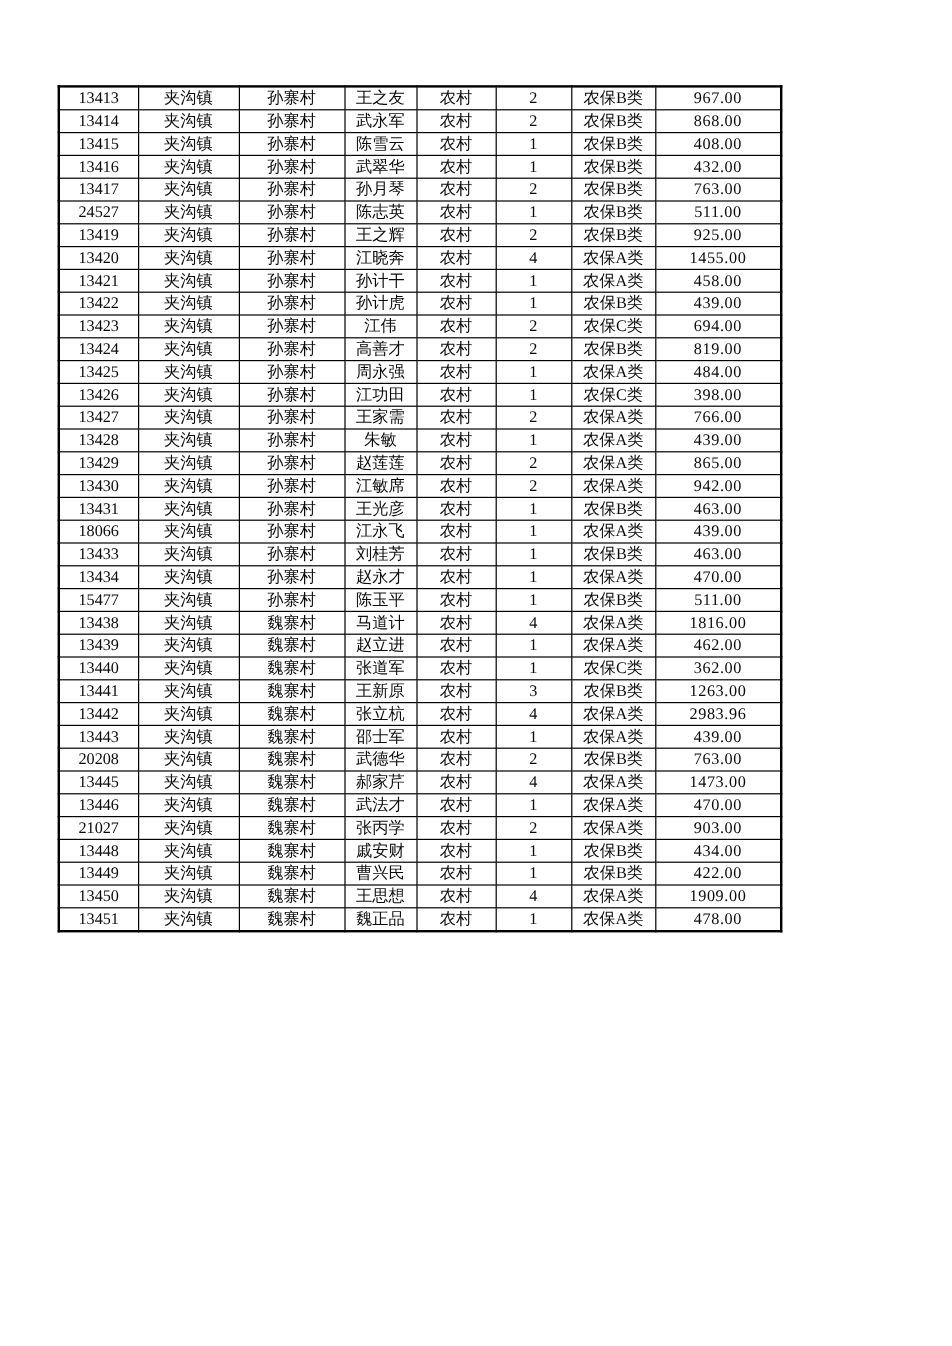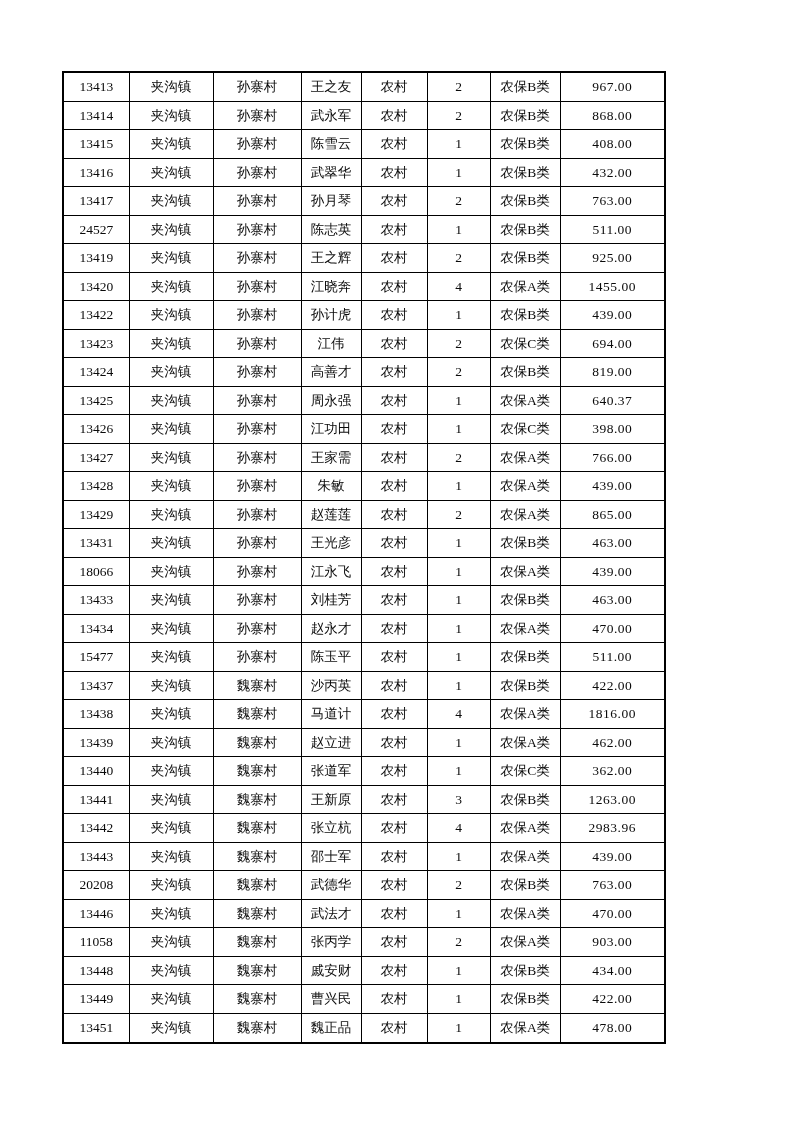--- a/index.html
+++ b/index.html
@@ -10,24 +10,24 @@
   .page {
     position: relative;
     width: 793px;
     height: 1122px;
     background: #ffffff;
     overflow: hidden;
     font-family: "Liberation Serif", "DejaVu Serif", serif;
   }
   table.records-table {
     position: absolute;
-    left: 62px;
+    left: 48px;
     top: 71px;
     width: 602px;
-    height: 973px;
+    height: 682px;
     border-collapse: collapse;
     table-layout: fixed;
     border: 2px solid #000000;
   }
   .records-table td {
     border: 1.5px solid #000000;
     text-align: center;
     vertical-align: middle;
     font-size: 13.5px;
     color: #0a0a0a;
@@ -129,20 +129,30 @@
           <td class="cell-serial-number">13420</td>
           <td class="cell-town">夹沟镇</td>
           <td class="cell-village">孙寨村</td>
           <td class="cell-name">江晓奔</td>
           <td class="cell-residence-type">农村</td>
           <td class="cell-person-count">4</td>
           <td class="cell-insurance-category">农保A类</td>
           <td class="cell-amount">1455.00</td>
         </tr>
         <tr>
+          <td class="cell-serial-number">13421</td>
+          <td class="cell-town">夹沟镇</td>
+          <td class="cell-village">孙寨村</td>
+          <td class="cell-name">孙计干</td>
+          <td class="cell-residence-type">农村</td>
+          <td class="cell-person-count">1</td>
+          <td class="cell-insurance-category">农保A类</td>
+          <td class="cell-amount">458.00</td>
+        </tr>
+        <tr>
           <td class="cell-serial-number">13422</td>
           <td class="cell-town">夹沟镇</td>
           <td class="cell-village">孙寨村</td>
           <td class="cell-name">孙计虎</td>
           <td class="cell-residence-type">农村</td>
           <td class="cell-person-count">1</td>
           <td class="cell-insurance-category">农保B类</td>
           <td class="cell-amount">439.00</td>
         </tr>
         <tr>
@@ -166,21 +176,21 @@
           <td class="cell-amount">819.00</td>
         </tr>
         <tr>
           <td class="cell-serial-number">13425</td>
           <td class="cell-town">夹沟镇</td>
           <td class="cell-village">孙寨村</td>
           <td class="cell-name">周永强</td>
           <td class="cell-residence-type">农村</td>
           <td class="cell-person-count">1</td>
           <td class="cell-insurance-category">农保A类</td>
-          <td class="cell-amount">640.37</td>
+          <td class="cell-amount">484.00</td>
         </tr>
         <tr>
           <td class="cell-serial-number">13426</td>
           <td class="cell-town">夹沟镇</td>
           <td class="cell-village">孙寨村</td>
           <td class="cell-name">江功田</td>
           <td class="cell-residence-type">农村</td>
           <td class="cell-person-count">1</td>
           <td class="cell-insurance-category">农保C类</td>
           <td class="cell-amount">398.00</td>
@@ -209,20 +219,30 @@
           <td class="cell-serial-number">13429</td>
           <td class="cell-town">夹沟镇</td>
           <td class="cell-village">孙寨村</td>
           <td class="cell-name">赵莲莲</td>
           <td class="cell-residence-type">农村</td>
           <td class="cell-person-count">2</td>
           <td class="cell-insurance-category">农保A类</td>
           <td class="cell-amount">865.00</td>
         </tr>
         <tr>
+          <td class="cell-serial-number">13430</td>
+          <td class="cell-town">夹沟镇</td>
+          <td class="cell-village">孙寨村</td>
+          <td class="cell-name">江敏席</td>
+          <td class="cell-residence-type">农村</td>
+          <td class="cell-person-count">2</td>
+          <td class="cell-insurance-category">农保A类</td>
+          <td class="cell-amount">942.00</td>
+        </tr>
+        <tr>
           <td class="cell-serial-number">13431</td>
           <td class="cell-town">夹沟镇</td>
           <td class="cell-village">孙寨村</td>
           <td class="cell-name">王光彦</td>
           <td class="cell-residence-type">农村</td>
           <td class="cell-person-count">1</td>
           <td class="cell-insurance-category">农保B类</td>
           <td class="cell-amount">463.00</td>
         </tr>
         <tr>
@@ -257,30 +277,20 @@
         </tr>
         <tr>
           <td class="cell-serial-number">15477</td>
           <td class="cell-town">夹沟镇</td>
           <td class="cell-village">孙寨村</td>
           <td class="cell-name">陈玉平</td>
           <td class="cell-residence-type">农村</td>
           <td class="cell-person-count">1</td>
           <td class="cell-insurance-category">农保B类</td>
           <td class="cell-amount">511.00</td>
-        </tr>
-        <tr>
-          <td class="cell-serial-number">13437</td>
-          <td class="cell-town">夹沟镇</td>
-          <td class="cell-village">魏寨村</td>
-          <td class="cell-name">沙丙英</td>
-          <td class="cell-residence-type">农村</td>
-          <td class="cell-person-count">1</td>
-          <td class="cell-insurance-category">农保B类</td>
-          <td class="cell-amount">422.00</td>
         </tr>
         <tr>
           <td class="cell-serial-number">13438</td>
           <td class="cell-town">夹沟镇</td>
           <td class="cell-village">魏寨村</td>
           <td class="cell-name">马道计</td>
           <td class="cell-residence-type">农村</td>
           <td class="cell-person-count">4</td>
           <td class="cell-insurance-category">农保A类</td>
           <td class="cell-amount">1816.00</td>
@@ -339,31 +349,41 @@
           <td class="cell-serial-number">20208</td>
           <td class="cell-town">夹沟镇</td>
           <td class="cell-village">魏寨村</td>
           <td class="cell-name">武德华</td>
           <td class="cell-residence-type">农村</td>
           <td class="cell-person-count">2</td>
           <td class="cell-insurance-category">农保B类</td>
           <td class="cell-amount">763.00</td>
         </tr>
         <tr>
+          <td class="cell-serial-number">13445</td>
+          <td class="cell-town">夹沟镇</td>
+          <td class="cell-village">魏寨村</td>
+          <td class="cell-name">郝家芹</td>
+          <td class="cell-residence-type">农村</td>
+          <td class="cell-person-count">4</td>
+          <td class="cell-insurance-category">农保A类</td>
+          <td class="cell-amount">1473.00</td>
+        </tr>
+        <tr>
           <td class="cell-serial-number">13446</td>
           <td class="cell-town">夹沟镇</td>
           <td class="cell-village">魏寨村</td>
           <td class="cell-name">武法才</td>
           <td class="cell-residence-type">农村</td>
           <td class="cell-person-count">1</td>
           <td class="cell-insurance-category">农保A类</td>
           <td class="cell-amount">470.00</td>
         </tr>
         <tr>
-          <td class="cell-serial-number">11058</td>
+          <td class="cell-serial-number">21027</td>
           <td class="cell-town">夹沟镇</td>
           <td class="cell-village">魏寨村</td>
           <td class="cell-name">张丙学</td>
           <td class="cell-residence-type">农村</td>
           <td class="cell-person-count">2</td>
           <td class="cell-insurance-category">农保A类</td>
           <td class="cell-amount">903.00</td>
         </tr>
         <tr>
           <td class="cell-serial-number">13448</td>
@@ -377,20 +397,30 @@
         </tr>
         <tr>
           <td class="cell-serial-number">13449</td>
           <td class="cell-town">夹沟镇</td>
           <td class="cell-village">魏寨村</td>
           <td class="cell-name">曹兴民</td>
           <td class="cell-residence-type">农村</td>
           <td class="cell-person-count">1</td>
           <td class="cell-insurance-category">农保B类</td>
           <td class="cell-amount">422.00</td>
+        </tr>
+        <tr>
+          <td class="cell-serial-number">13450</td>
+          <td class="cell-town">夹沟镇</td>
+          <td class="cell-village">魏寨村</td>
+          <td class="cell-name">王思想</td>
+          <td class="cell-residence-type">农村</td>
+          <td class="cell-person-count">4</td>
+          <td class="cell-insurance-category">农保A类</td>
+          <td class="cell-amount">1909.00</td>
         </tr>
         <tr>
           <td class="cell-serial-number">13451</td>
           <td class="cell-town">夹沟镇</td>
           <td class="cell-village">魏寨村</td>
           <td class="cell-name">魏正品</td>
           <td class="cell-residence-type">农村</td>
           <td class="cell-person-count">1</td>
           <td class="cell-insurance-category">农保A类</td>
           <td class="cell-amount">478.00</td>

